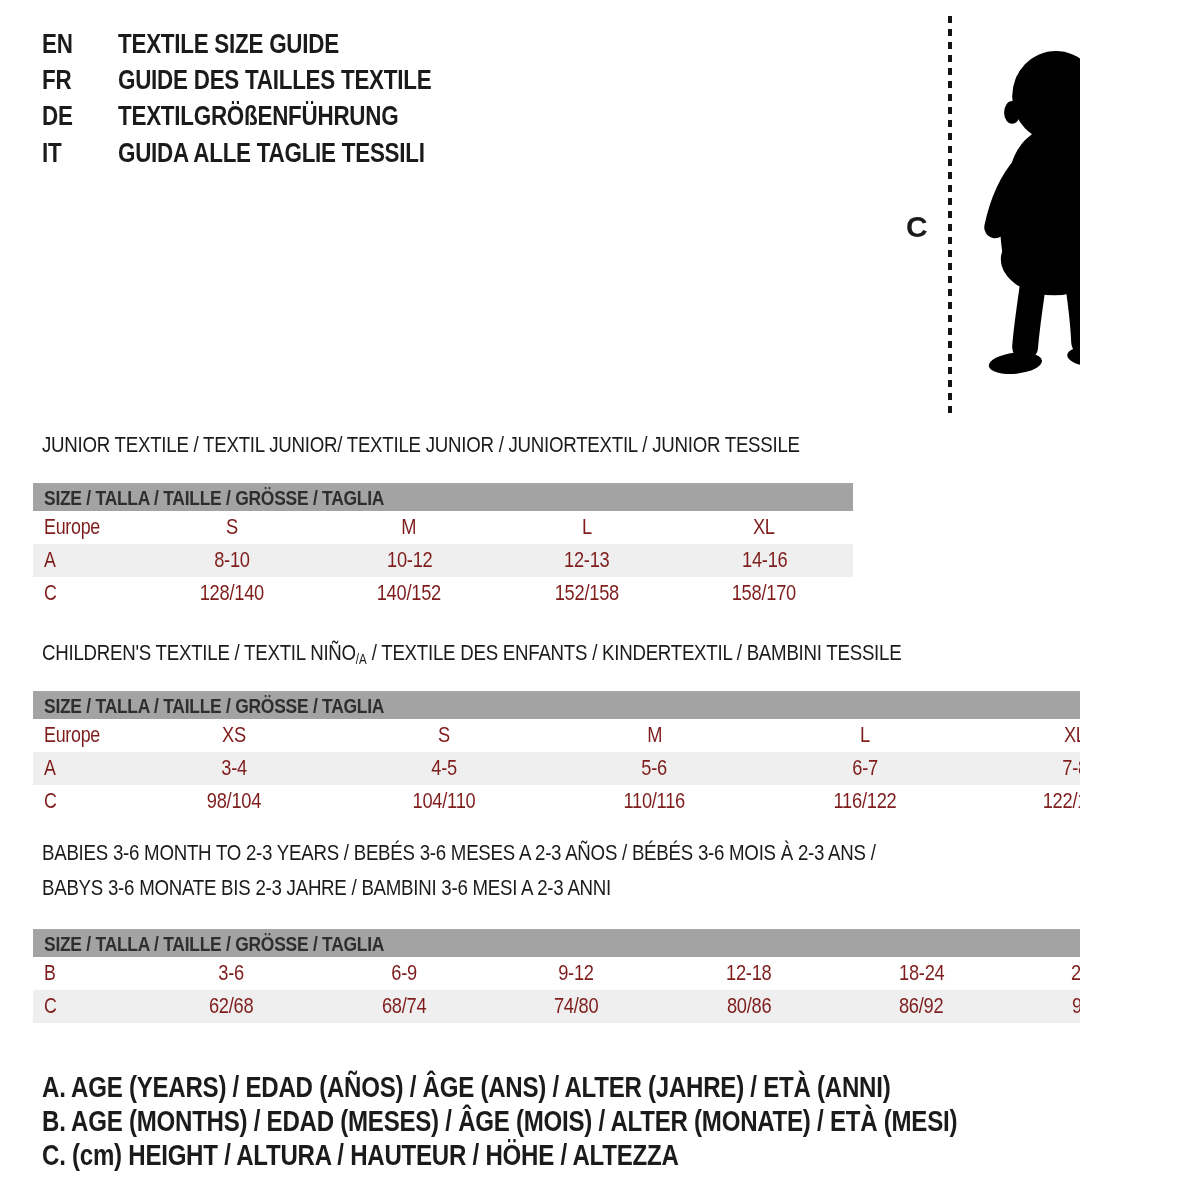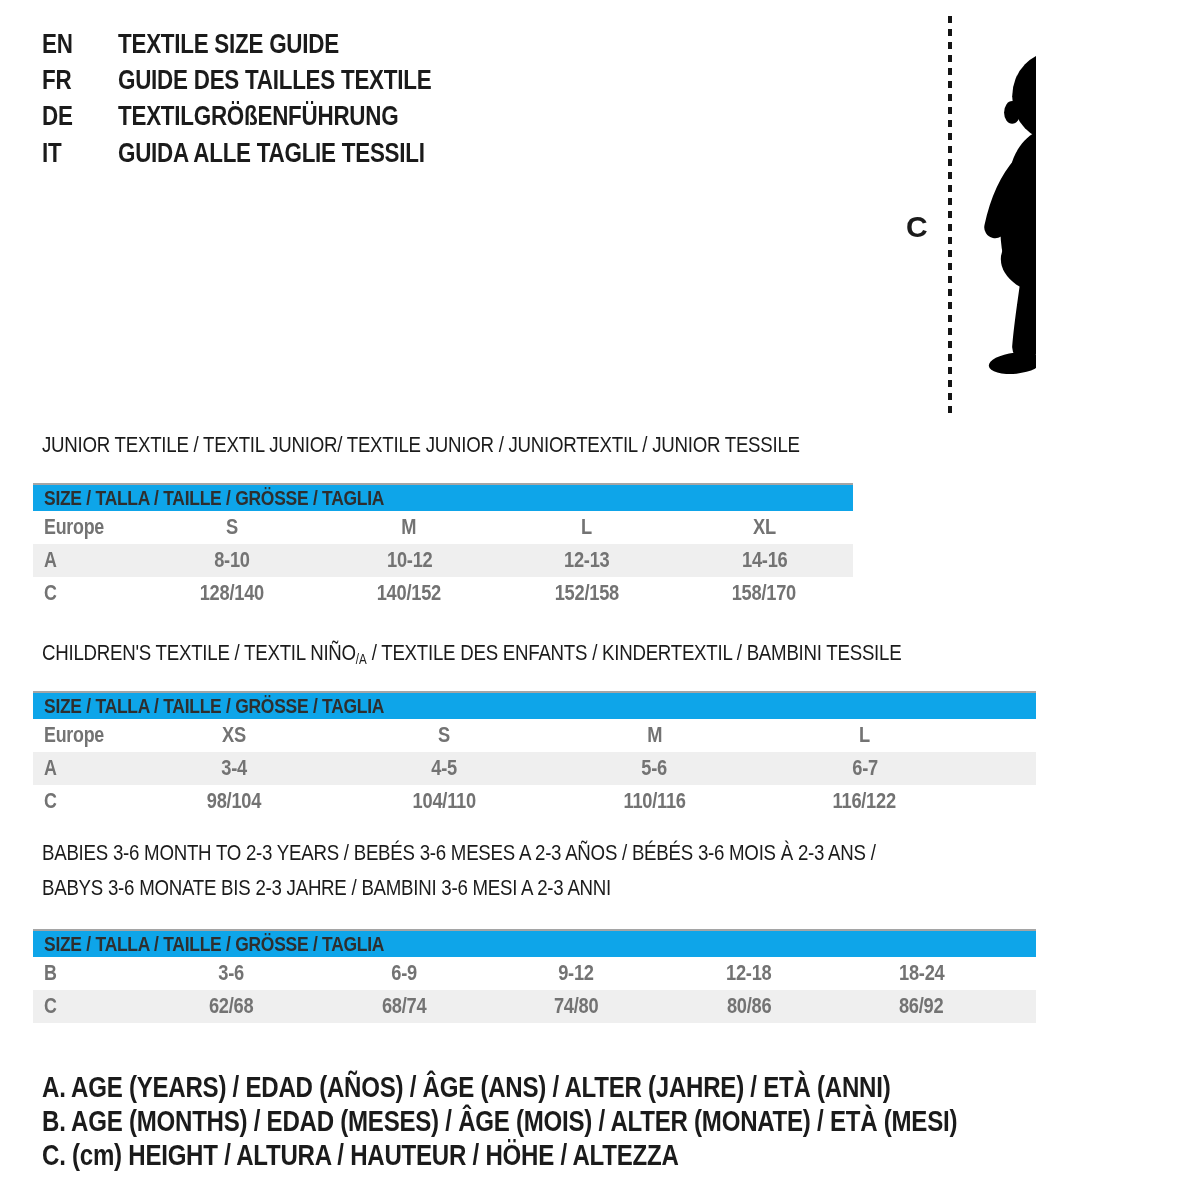--- a/index.html
+++ b/index.html
@@ -1,19 +1,20 @@
 <!DOCTYPE html>
 <html><head>
 <meta charset="utf-8">
 <style>
   html,body{margin:0;padding:0;background:#ffffff;}
   .page{
     position:relative;width:1036px;height:1200px;background:#ffffff;
     font-family:"Liberation Sans","DejaVu Sans",sans-serif;color:#1b1b1b;
     overflow:hidden;
+    padding-left:44px;
   }
   
   .cond{display:inline-block;transform:scaleX(0.83);transform-origin:0 50%;white-space:nowrap;letter-spacing:-0.3px;}
   .condc{display:inline-block;transform:scaleX(0.85);transform-origin:50% 50%;white-space:nowrap;letter-spacing:-0.3px;}
 
   
   .languages{position:absolute;left:42px;top:26px;}
   .lang-row{display:flex;align-items:center;height:36.4px;font-size:27px;font-weight:bold;}
   .lang-code{width:76px;}
 
@@ -33,25 +34,25 @@
   .title-children{top:640px;}
   .title-babies{top:835px;line-height:35px;}
   .sub{font-size:0.62em;vertical-align:-0.28em;letter-spacing:0;}
 
   
   .sizetable{position:absolute;left:33px;}
   .t-junior{top:483px;width:820px;--labw:110px;}
   .t-children{top:691px;width:1147px;--labw:96px;}
   .t-babies{top:929px;width:1147px;--labw:112px;}
   .size-bar{
-    height:28px;background:#0ea5e9;border-top:2px solid #a5a5a5;
+    height:28px;background:#a3a3a3;border-top:2px solid #a5a5a5;
     display:flex;align-items:center;padding-left:11px;box-sizing:border-box;
     font-size:21px;font-weight:bold;color:#2e2e2e;
   }
-  .tbody .trow{display:flex;align-items:center;height:33px;font-size:21.5px;font-weight:bold;color:#737373;}
+  .tbody .trow{display:flex;align-items:center;height:33px;font-size:21.5px;font-weight:normal;color:#7f1d1d;}
   .tbody .trow:nth-child(even){background:#efefef;}
   .tlabel{flex:0 0 var(--labw);padding-left:11px;box-sizing:border-box;text-align:left;}
   .tcell{flex:1;text-align:center;}
 
   
   .legend{position:absolute;left:42px;top:1070px;font-size:29px;font-weight:bold;}
   .legend-line{height:34px;display:flex;align-items:center;}
 </style>
 </head>
 <body>

